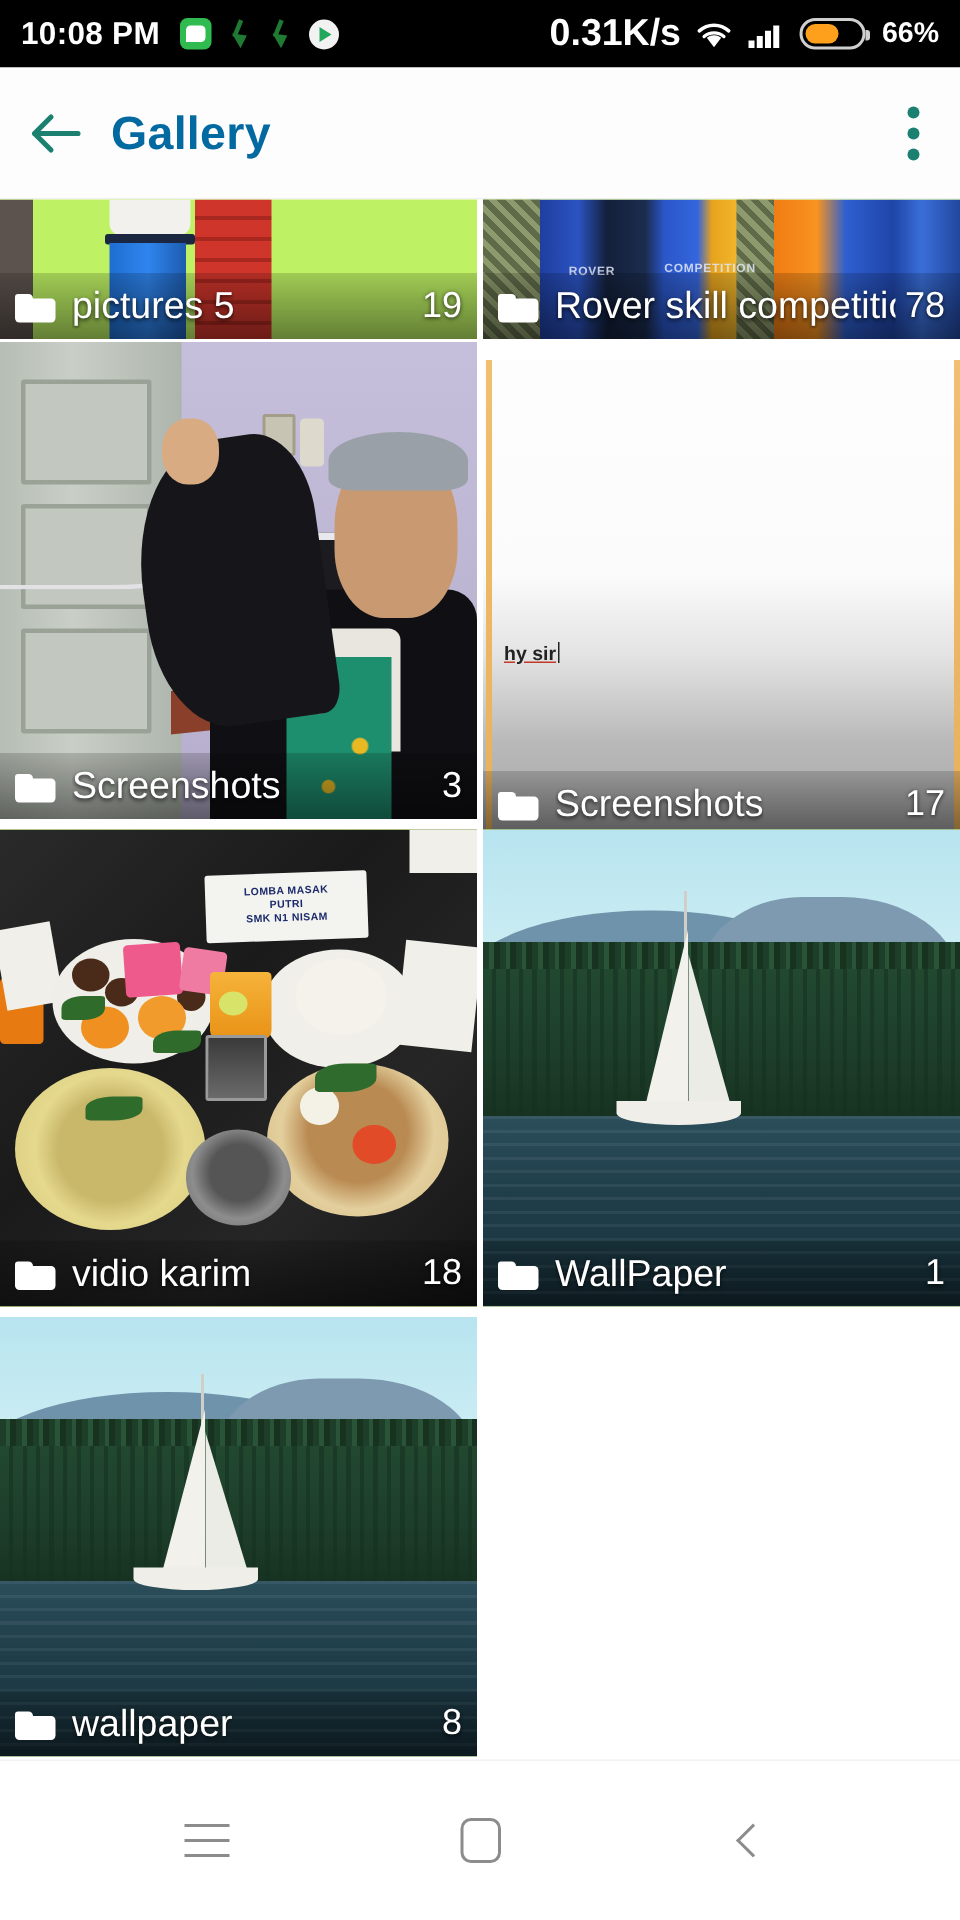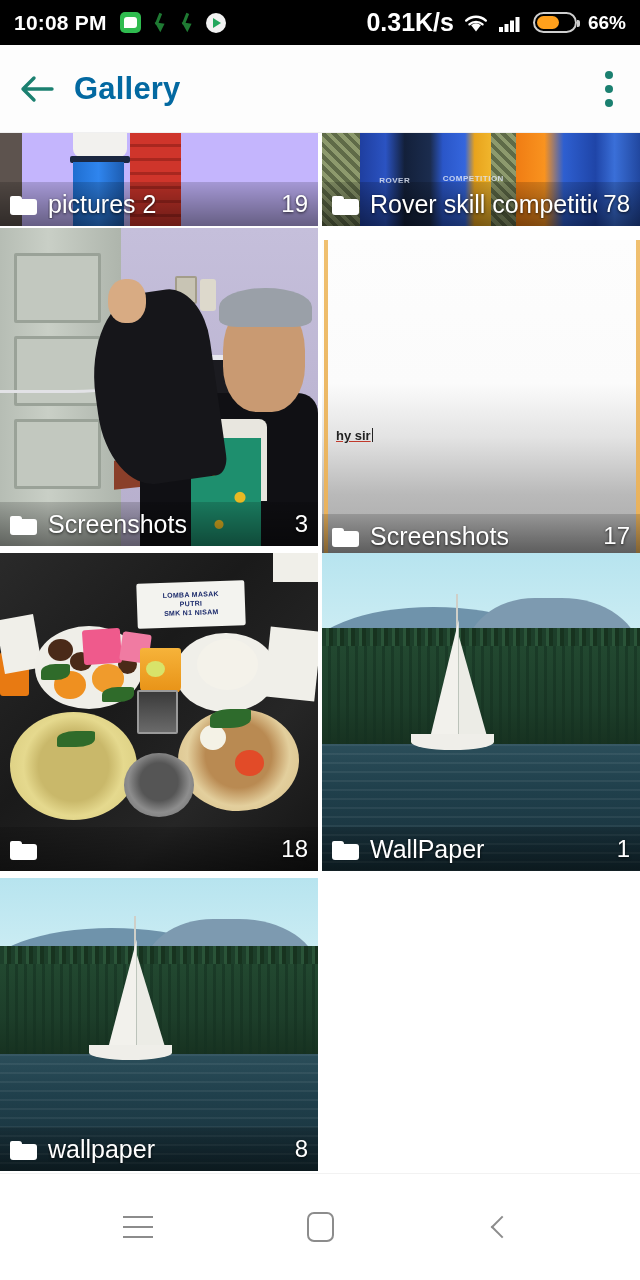--- a/index.html
+++ b/index.html
@@ -52,21 +52,21 @@
   }
   .backbtn{ width:74px; height:88px; display:flex; align-items:center; justify-content:center; }
   .apptitle{ font-size:31px; font-weight:bold; color:#0369a1; letter-spacing:.2px; }
   .appbar-spacer{ flex:1; }
   .kebab{ width:62px; height:88px; display:flex; flex-direction:column;
           align-items:center; justify-content:center; gap:6px; }
   .kebab b{ display:block; width:8px; height:8px; border-radius:50%; background:#1b8070; }
 
   
   .grid{ position:absolute; top:133px; left:0; width:640px; height:1040px; background:#fff; }
-  .tile{ position:absolute; overflow:hidden; background:#c4b5fd; }
+  .tile{ position:absolute; overflow:hidden; background:#bef264; }
   .tile .art{ position:absolute; inset:0; }
   .caption{
     position:absolute; left:0; right:0; bottom:0; height:44px;
     display:flex; align-items:center; padding:0 10px;
     background:linear-gradient(to top, rgba(0,0,0,.48), rgba(0,0,0,.16));
     color:#fff;
   }
   .cap-folder{ width:27px; height:21px; flex:0 0 auto; position:relative; margin-right:11px; }
   .cap-folder:before{ content:""; position:absolute; left:0; top:2px; width:12px;height:5px;
       background:#fff; border-radius:2px 3px 0 0; }
@@ -316,21 +316,21 @@
     <div class="tile" style="left:0px; top:0px; width:318px; height:93px;">
       <div class="art art-pictures2">
         <div class="p2-dark"></div>
         <div class="p2-red"></div>
         <div class="p2-shirt"></div>
         <div class="p2-belt"></div>
         <div class="p2-legs"></div>
       </div>
       <div class="caption">
         <div class="cap-folder"></div>
-        <div class="cap-name">pictures 2</div>
+        <div class="cap-name">pictures 5</div>
         <div class="cap-spacer"></div>
         <div class="cap-count">19</div>
       </div>
     </div>
 
     <div class="tile" style="left:322px; top:0px; width:318px; height:93px;">
       <div class="art art-rover">
         <div class="rv-grass"></div>
         <div class="rv-grass2"></div>
         <div class="rv-txt" style="left:18%; top:46%;">ROVER</div>
@@ -416,20 +416,21 @@
         <div class="fd-plate fd-p4"></div>
         <div class="fd-egg"></div>
         <div class="fd-tom"></div>
         <div class="fd-leaf" style="left:66%; top:49%; width:13%; height:6%; background:#2e6b2c;"></div>
         <div class="fd-leaf" style="left:18%; top:56%; width:12%; height:5%; background:#2f6b2a;"></div>
         <div class="fd-glass"></div>
         <div class="fd-bowl"></div>
       </div>
       <div class="caption">
         <div class="cap-folder"></div>
+        <div class="cap-name">vidio karim</div>
         <div class="cap-spacer"></div>
         <div class="cap-count">18</div>
       </div>
     </div>
 
     <div class="tile" style="left:322px; top:420px; width:318px; height:318px;">
       <div class="art art-boat">
         <div class="bt-sky"></div>
         <div class="bt-mtn"></div>
         <div class="bt-mtn2"></div>

